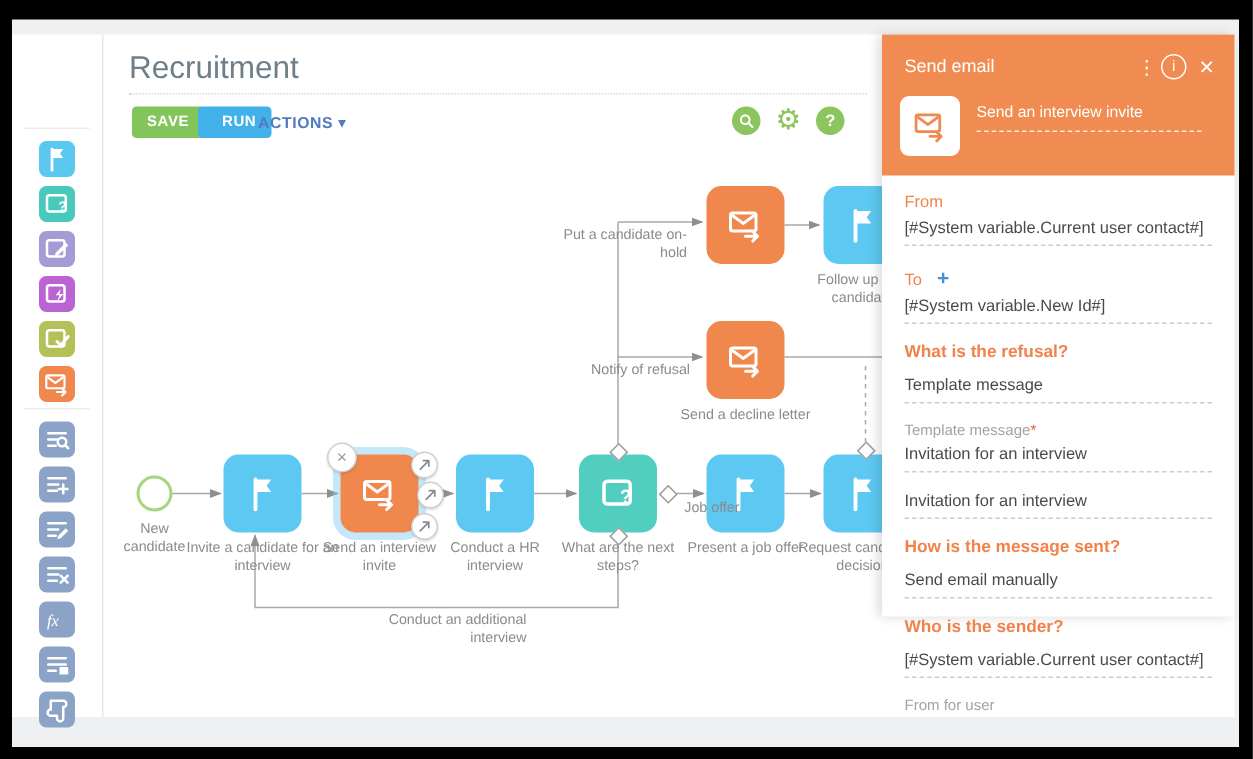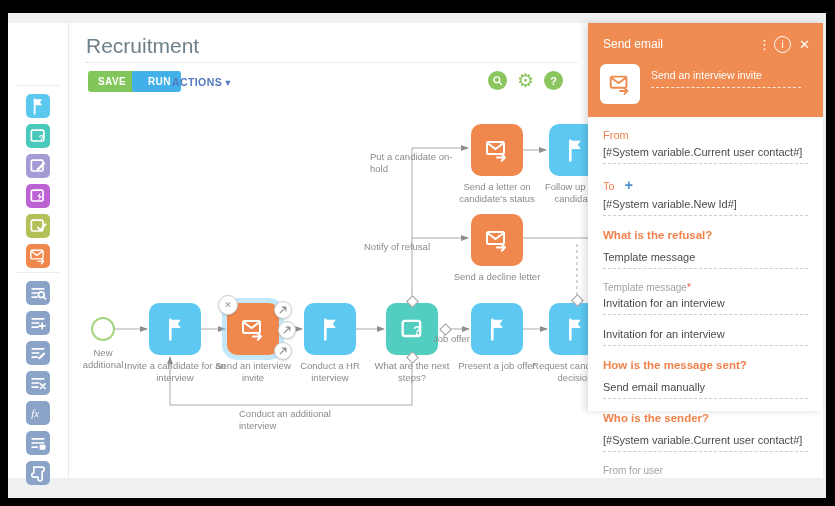--- a/index.html
+++ b/index.html
@@ -34,21 +34,21 @@
   #gear-tool{width:19px;height:19px;font-size:19px;line-height:19px;cursor:pointer;text-align:center;}
   
   #edges-svg{position:absolute;left:0;top:0;z-index:1;pointer-events:none;}
   #diagram-layer{position:absolute;left:0;top:0;width:835px;height:506px;z-index:2;pointer-events:none;}
   .node{position:absolute;width:52px;height:52px;border-radius:10px;display:flex;
         align-items:center;justify-content:center;pointer-events:auto;cursor:pointer;}
   .node.selected{box-shadow:0 0 0 5px rgba(125,205,244,.45);}
   .node-label{position:absolute;font-size:9.5px;line-height:1.25;color:#8b8b8b;
         text-align:center;pointer-events:none;}
   .edge-label{position:absolute;font-size:9.5px;line-height:1.25;color:#8b8b8b;
-        text-align:left;pointer-events:none;}
+        text-align:right;pointer-events:none;}
   .diamond{position:absolute;width:7px;height:7px;background:#fff;border:1px solid #9a9a9a;
         transform:rotate(45deg);}
   #start-event{position:absolute;width:20px;height:20px;border-radius:50%;background:#fff;
         border:2px solid #a5d67f;pointer-events:auto;cursor:pointer;}
   .node-ctl{position:absolute;border-radius:50%;background:#fff;border:1px solid #cfcfcf;
         display:flex;align-items:center;justify-content:center;pointer-events:auto;cursor:pointer;
         box-shadow:0 1px 2px rgba(0,0,0,.15);}
   
   #panel{position:absolute;left:588px;top:23px;width:235px;height:388px;background:#fff;
         z-index:10;box-shadow:-3px 0 7px rgba(0,0,0,.14);}
@@ -201,21 +201,21 @@
       <polyline points="412,302 412,148" fill="none" stroke="#a9a9a9" stroke-width="1"></polyline>
       <polyline points="412,148 468,148" fill="none" stroke="#a9a9a9" stroke-width="1" marker-end="url(#arrow)"></polyline>
       <polyline points="412,238 468,238" fill="none" stroke="#a9a9a9" stroke-width="1" marker-end="url(#arrow)"></polyline>
       <polyline points="523,150 546,150" fill="none" stroke="#a9a9a9" stroke-width="1" marker-end="url(#arrow)"></polyline>
       <polyline points="523,238 600,238" fill="none" stroke="#a9a9a9" stroke-width="1"></polyline>
       <polyline points="412,356 412,405 170,405 170,357" fill="none" stroke="#a9a9a9" stroke-width="1" marker-end="url(#arrow)"></polyline>
       <polyline points="577,244 577,295" fill="none" stroke="#a9a9a9" stroke-width="1" stroke-dasharray="3,3"></polyline>
     </svg>
   <div id="diagram-layer">
       <div id="start-event" style="left: 91px; top: 317px;"></div>
-      <div class="node-label" style="left: 73px; top: 347px; width: 60px;">New additional</div>
+      <div class="node-label" style="left: 73px; top: 347px; width: 60px;">New candidate</div>
       <div class="node" style="left: 149px; top: 303px; background: rgb(93, 201, 242);">
         <svg width="28" height="28" viewBox="0 0 24 24">
           <path d="M8 4 V21" stroke="#fff" stroke-width="2.2" stroke-linecap="round"></path>
           <path d="M8 4 h9 l-2.6 3.6 L17 11.2 H8 z" fill="#fff"></path>
         </svg>
       </div>
       <div class="node-label" style="left: 122.5px; top: 360px; width: 105px;">Invite a candidate for an interview</div>
       <div class="node selected" style="left: 227px; top: 303px; background: rgb(240, 136, 78);">
         <svg width="28" height="28" viewBox="0 0 28 28">
           <rect x="4" y="6" width="17" height="12" rx="1.5" fill="none" stroke="#fff" stroke-width="2"></rect>
@@ -270,21 +270,20 @@
         </svg>
       </div>
       <div class="node-label" style="left: 525px; top: 360px; width: 100px;">Request candidate's decision</div>
       <div class="node" style="left: 471px; top: 124px; background: rgb(240, 136, 78);">
         <svg width="28" height="28" viewBox="0 0 28 28">
           <rect x="4" y="6" width="17" height="12" rx="1.5" fill="none" stroke="#fff" stroke-width="2"></rect>
           <path d="M5 7.5 L12.5 13 L20 7.5" fill="none" stroke="#fff" stroke-width="2"></path>
           <path d="M14 21.5 h8 M18.8 18.3 L22 21.5 L18.8 24.7" fill="none" stroke="#fff" stroke-width="2" stroke-linecap="round" stroke-linejoin="round"></path>
         </svg>
       </div>
-      <div class="node-label" style="left: 447px; top: 181px; width: 100px;">Send a letter on candidate's status</div>
       <div class="node" style="left: 549px; top: 124px; background: rgb(93, 201, 242);">
         <svg width="28" height="28" viewBox="0 0 24 24">
           <path d="M8 4 V21" stroke="#fff" stroke-width="2.2" stroke-linecap="round"></path>
           <path d="M8 4 h9 l-2.6 3.6 L17 11.2 H8 z" fill="#fff"></path>
         </svg>
       </div>
       <div class="node-label" style="left: 530px; top: 181px; width: 90px;">Follow up with candidate</div>
       <div class="node" style="left: 471px; top: 214px; background: rgb(240, 136, 78);">
         <svg width="28" height="28" viewBox="0 0 28 28">
           <rect x="4" y="6" width="17" height="12" rx="1.5" fill="none" stroke="#fff" stroke-width="2"></rect>

